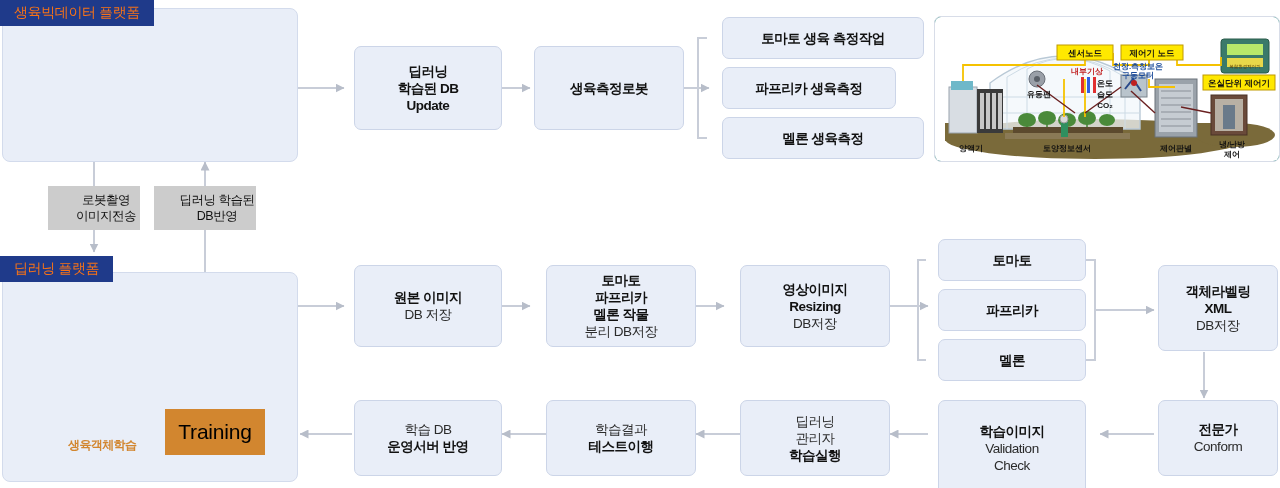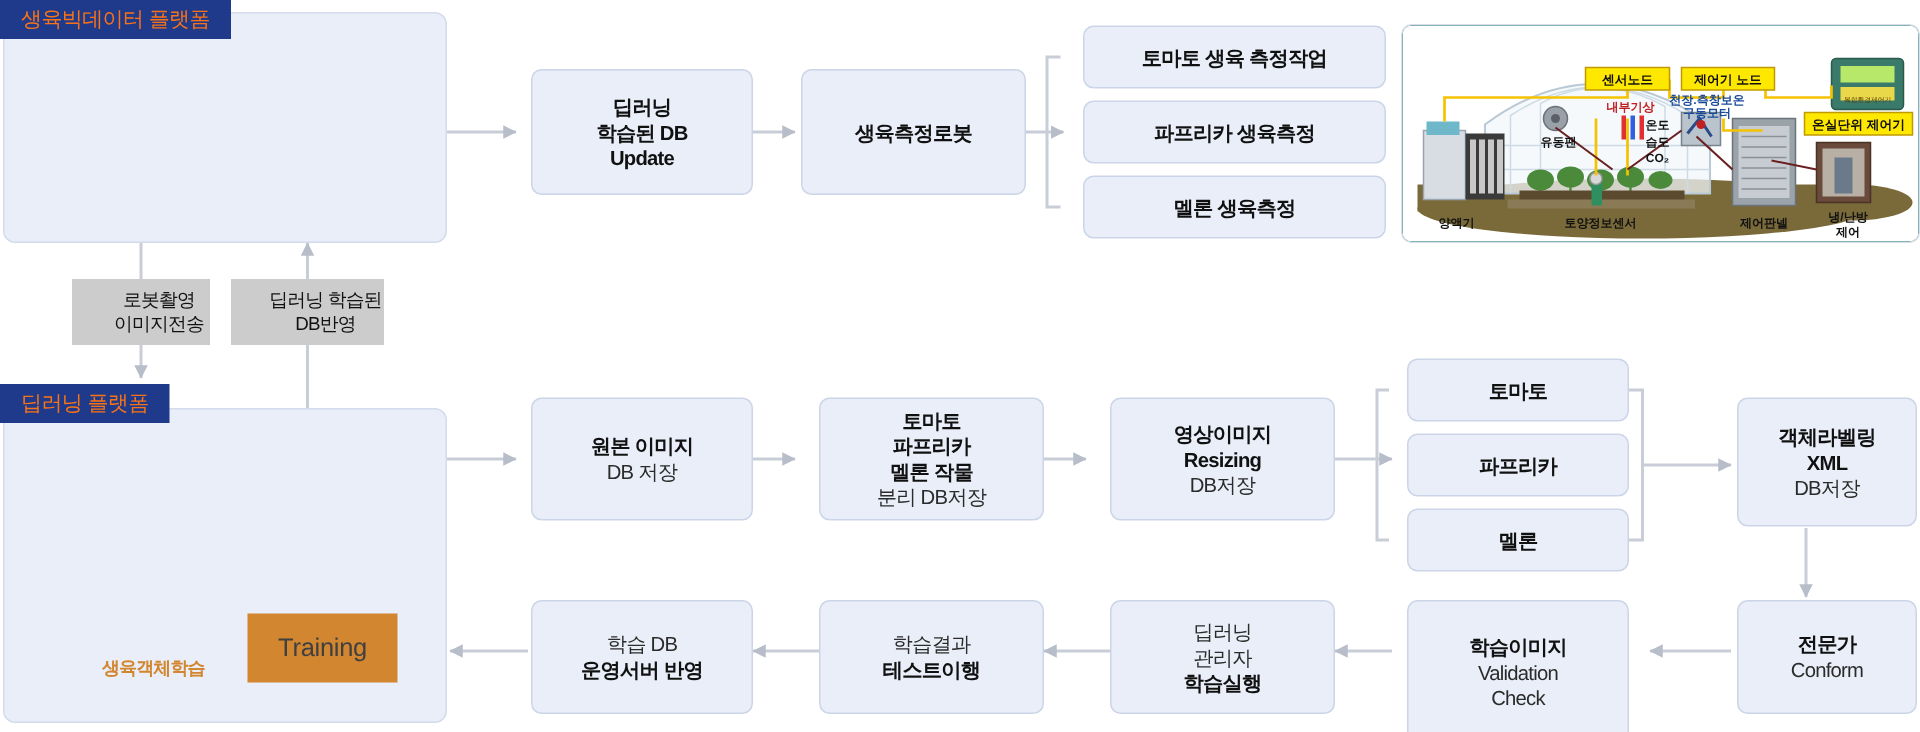--- a/index.html
+++ b/index.html
@@ -124,22 +124,22 @@
     padding-left:24px;
   }
   
   .training{
     position:absolute;
     background:#d2862f;
     border:none;
     display:flex;
     align-items:center;
     justify-content:center;
-    color:#404040;
-    font-size:17px;
+    color:#000000;
+    font-size:21px;
     letter-spacing:-0.2px;
     z-index:3;
   }
   .loop-label{
     position:absolute;
     color:#d2862f;
     font-weight:bold;
     font-size:12px;
     letter-spacing:-0.6px;
     z-index:3;
@@ -286,21 +286,21 @@
     <span class="b">Update</span>
   </div>
 
   <div class="box" style="left:534px;top:46px;width:150px;height:84px;">
     <span class="b">생육측정로봇</span>
   </div>
 
   <div class="box" style="left:722px;top:17px;width:202px;height:42px;">
     <span class="b">토마토 생육 측정작업</span>
   </div>
-  <div class="box" style="left:722px;top:67px;width:202px;height:42px;">
+  <div class="box" style="left:722px;top:67px;width:174px;height:42px;">
     <span class="b">파프리카 생육측정</span>
   </div>
   <div class="box" style="left:722px;top:117px;width:202px;height:42px;">
     <span class="b">멜론 생육측정</span>
   </div>
 
   <div class="photo" style="left:934px;top:16px;width:344px;height:144px;">
     <svg width="344" height="144" viewBox="0 0 344 144">
       <rect x="0" y="0" width="344" height="144" fill="#ffffff"></rect>
 

